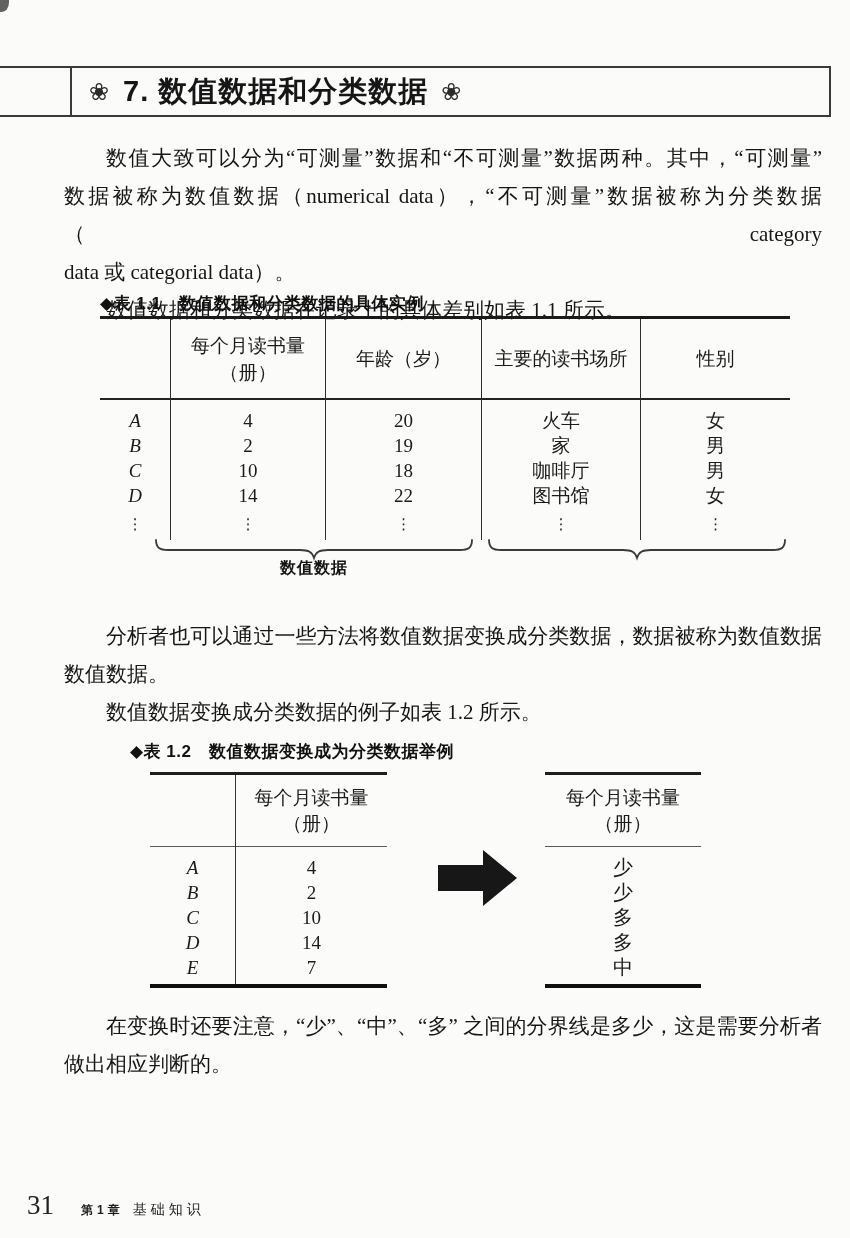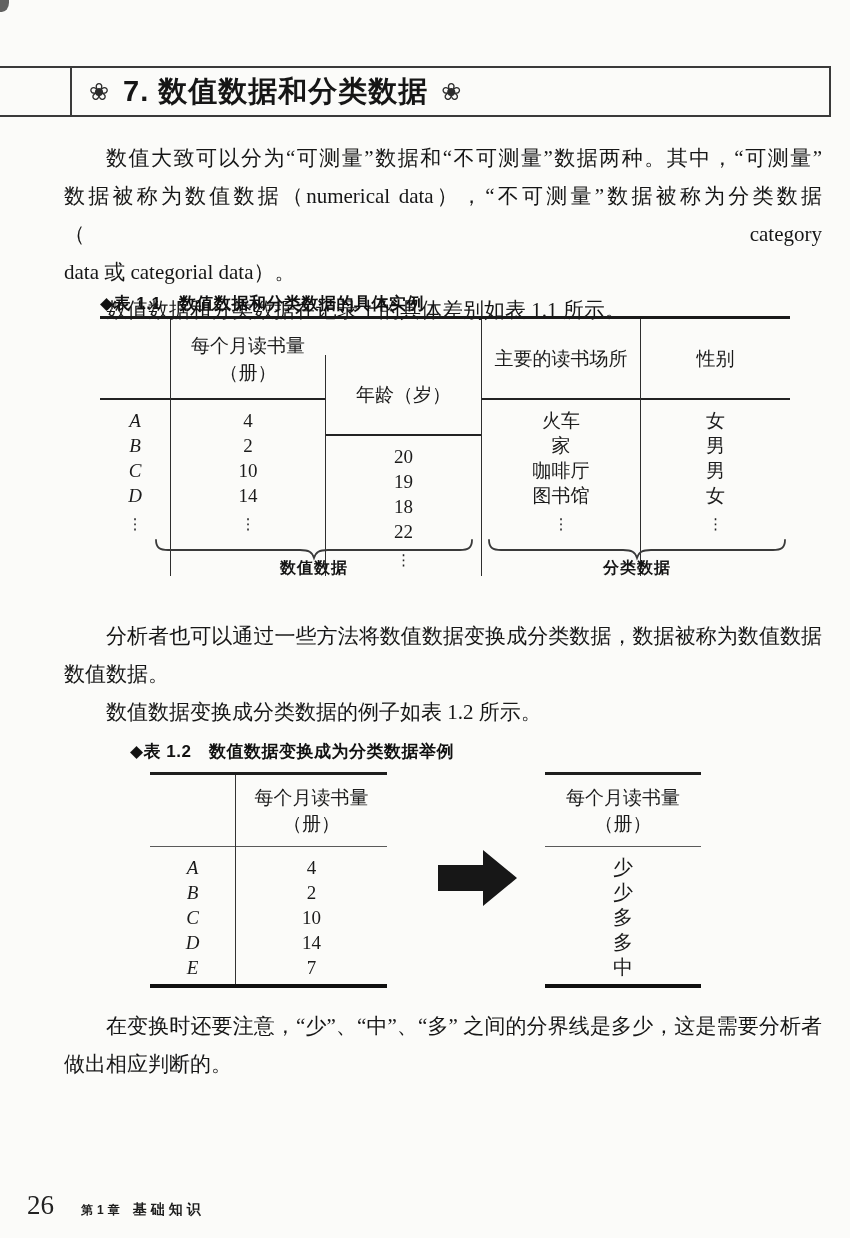--- a/index.html
+++ b/index.html
@@ -43,21 +43,21 @@
   .t12 .col.vline{border-left:1px solid #333;}
   .h2cell{height:71px;border-bottom:1px solid #5a5a5a;display:flex;flex-direction:column;justify-content:center;align-items:center;
     font-size:19px;line-height:26px;text-align:center;}
   .b2wrap{padding-top:8px;padding-bottom:4px;}
   .b2cell{height:25px;display:flex;align-items:center;justify-content:center;font-size:19px;}
   .cat{font-size:20px;}
   
   .footer{left:27px;top:1190px;display:flex;align-items:baseline;}
   .pagenum{font-size:27px;color:#222;}
   .chapter{font-family:"Liberation Sans","DejaVu Sans",sans-serif;font-weight:bold;font-size:12px;color:#1c1c1c;letter-spacing:4px;margin-left:27px;}
-  .section{font-family:"Liberation Sans","DejaVu Sans",sans-serif;font-weight:bold;font-size:14px;color:#1c1c1c;letter-spacing:4px;margin-left:9px;}
+  .section{font-family:"Liberation Sans","DejaVu Sans",sans-serif;font-weight:normal;font-size:14px;color:#1c1c1c;letter-spacing:4px;margin-left:9px;}
 </style>
 </head>
 <body>
 
 <div class="page">
 
   <div class="abs corner-mark"></div>
 
   <div class="abs title-outer">
     <div class="title-inner">
@@ -93,21 +93,21 @@
         <span>（册）</span>
       </div>
       <div class="bwrap">
         <div class="bcell">4</div>
         <div class="bcell">2</div>
         <div class="bcell">10</div>
         <div class="bcell">14</div>
         <div class="bcell dots">⋮</div>
       </div>
     </div>
-    <div class="col vline" style="width:156px;margin-top:36px;">
+    <div class="col vline" style="width:156px;">
       <div class="hcell">年龄（岁）</div>
       <div class="bwrap">
         <div class="bcell">20</div>
         <div class="bcell">19</div>
         <div class="bcell">18</div>
         <div class="bcell">22</div>
         <div class="bcell dots">⋮</div>
       </div>
     </div>
     <div class="col vline" style="width:159px;">
@@ -132,21 +132,20 @@
     </div>
   </div>
 
   <svg class="abs" style="left:153px;top:537px;" width="322" height="24">
     <path class="brace" d="M3,3 C3,11 7,13 15,13 L147,13 C156,13 159,15 161,21 C163,15 166,13 175,13 L307,13 C315,13 319,11 319,3"></path>
   </svg>
   <svg class="abs" style="left:486px;top:537px;" width="302" height="24">
     <path class="brace" d="M3,3 C3,11 7,13 15,13 L137,13 C146,13 149,15 151,21 C153,15 156,13 165,13 L287,13 C295,13 299,11 299,3"></path>
   </svg>
   <div class="abs blabel" style="left:153px;top:558px;width:322px;">数值数据</div>
-  <div class="abs blabel" style="left:486px;top:558px;width:302px;">分类数据</div>
 
   <div class="abs textblock" style="top:617px;">
     <div class="tline indent fill">分析者也可以通过一些方法将数值数据变换成分类数据，数据被称为数值数据</div>
     <div class="tline">数值数据。</div>
     <div class="tline indent">数值数据变换成分类数据的例子如表 1.2 所示。</div>
   </div>
 
   <div class="abs tcaption" style="left:130px;top:740px;width:640px;">◆表 1.2　数值数据变换成为分类数据举例</div>
 
   <div class="abs t12" style="left:150px;width:237px;">
@@ -194,18 +193,18 @@
       </div>
     </div>
   </div>
 
   <div class="abs textblock" style="top:1007px;">
     <div class="tline indent fill">在变换时还要注意，“少”、“中”、“多” 之间的分界线是多少，这是需要分析者</div>
     <div class="tline">做出相应判断的。</div>
   </div>
 
   <div class="abs footer">
-    <span class="pagenum">26</span>
+    <span class="pagenum">31</span>
     <span class="chapter">第1章</span>
     <span class="section">基础知识</span>
   </div>
 
 </div>
 
 </body></html>

